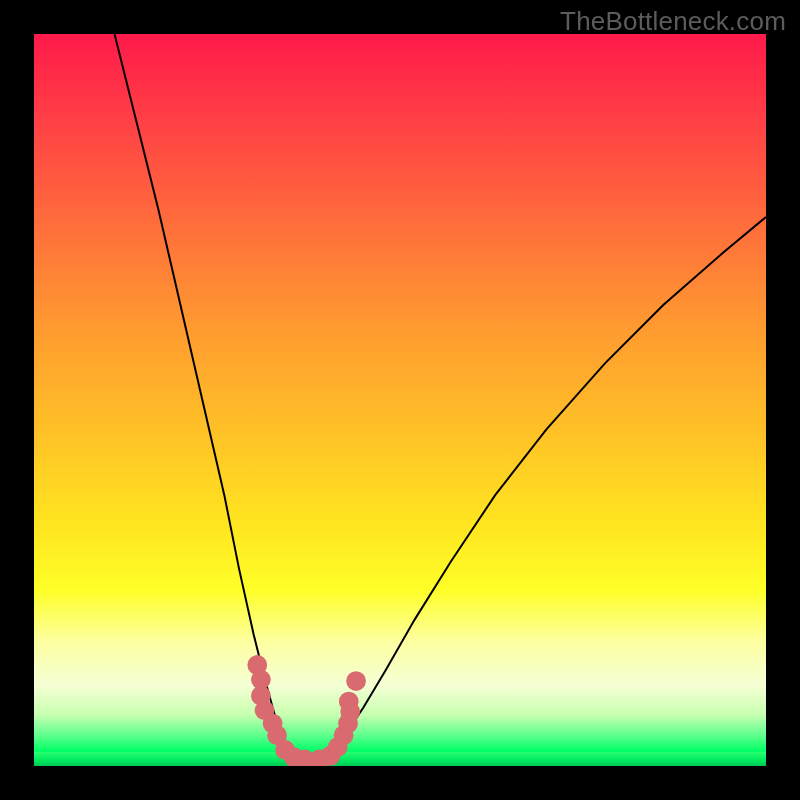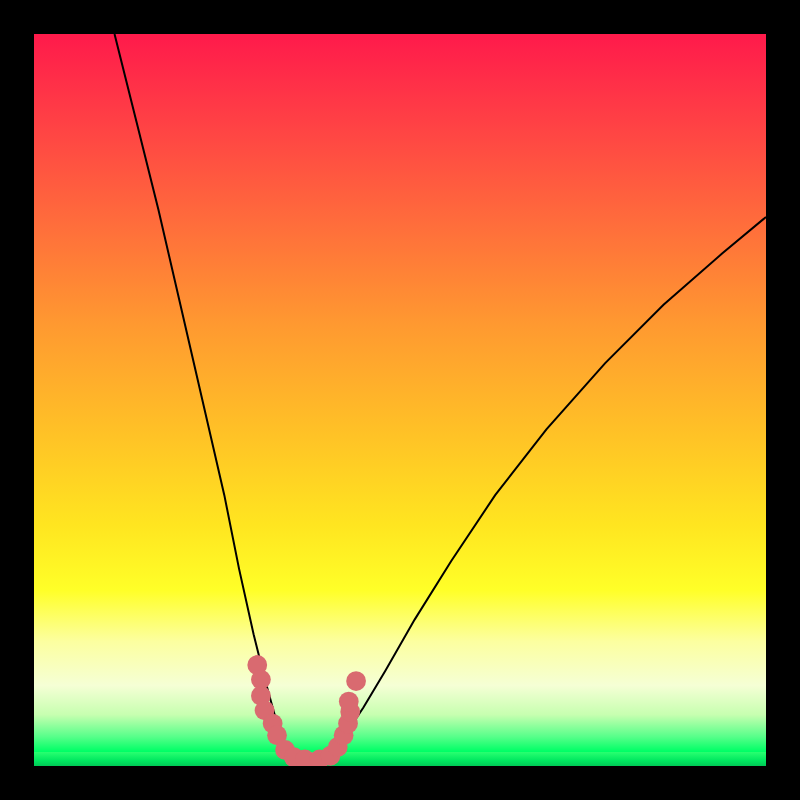--- a/index.html
+++ b/index.html
@@ -76,20 +76,21 @@
     top: 0;
     width: 100%;
     height: 100%;
   }
 </style>
 </head>
 <body>
 
 <div class="frame">
 
+  <div class="watermark">TheBottleneck.com</div>
 
   <div class="plot-area">
     <div class="gradient-bg"></div>
     <div class="green-band"></div>
 
     <svg class="curves" viewBox="0 0 100 100" preserveAspectRatio="none">
       <path id="series-0" fill="none" stroke="#000" stroke-width="2" vector-effect="non-scaling-stroke" d="M11.00 0.00 L14.00 12.00 L17.00 24.00 L20.00 37.00 L23.00 50.00 L26.00 63.00 L28.00 73.00 L30.00 82.00 L31.50 88.00 L32.60 92.00 L33.30 94.50 L34.00 96.50 L35.00 98.00 L36.50 99.00 L38.50 99.70"></path>
       <path id="series-1" fill="none" stroke="#000" stroke-width="2" vector-effect="non-scaling-stroke" d="M38.50 99.70 L40.00 98.70 L41.50 97.00 L43.00 95.00 L45.00 92.00 L48.00 87.00 L52.00 80.00 L57.00 72.00 L63.00 63.00 L70.00 54.00 L78.00 45.00 L86.00 37.00 L94.00 30.00 L100.00 25.00"></path>
       <g id="dot-group">
           <circle cx="30.50" cy="86.20" r="1.35" fill="#d96a70"></circle>

